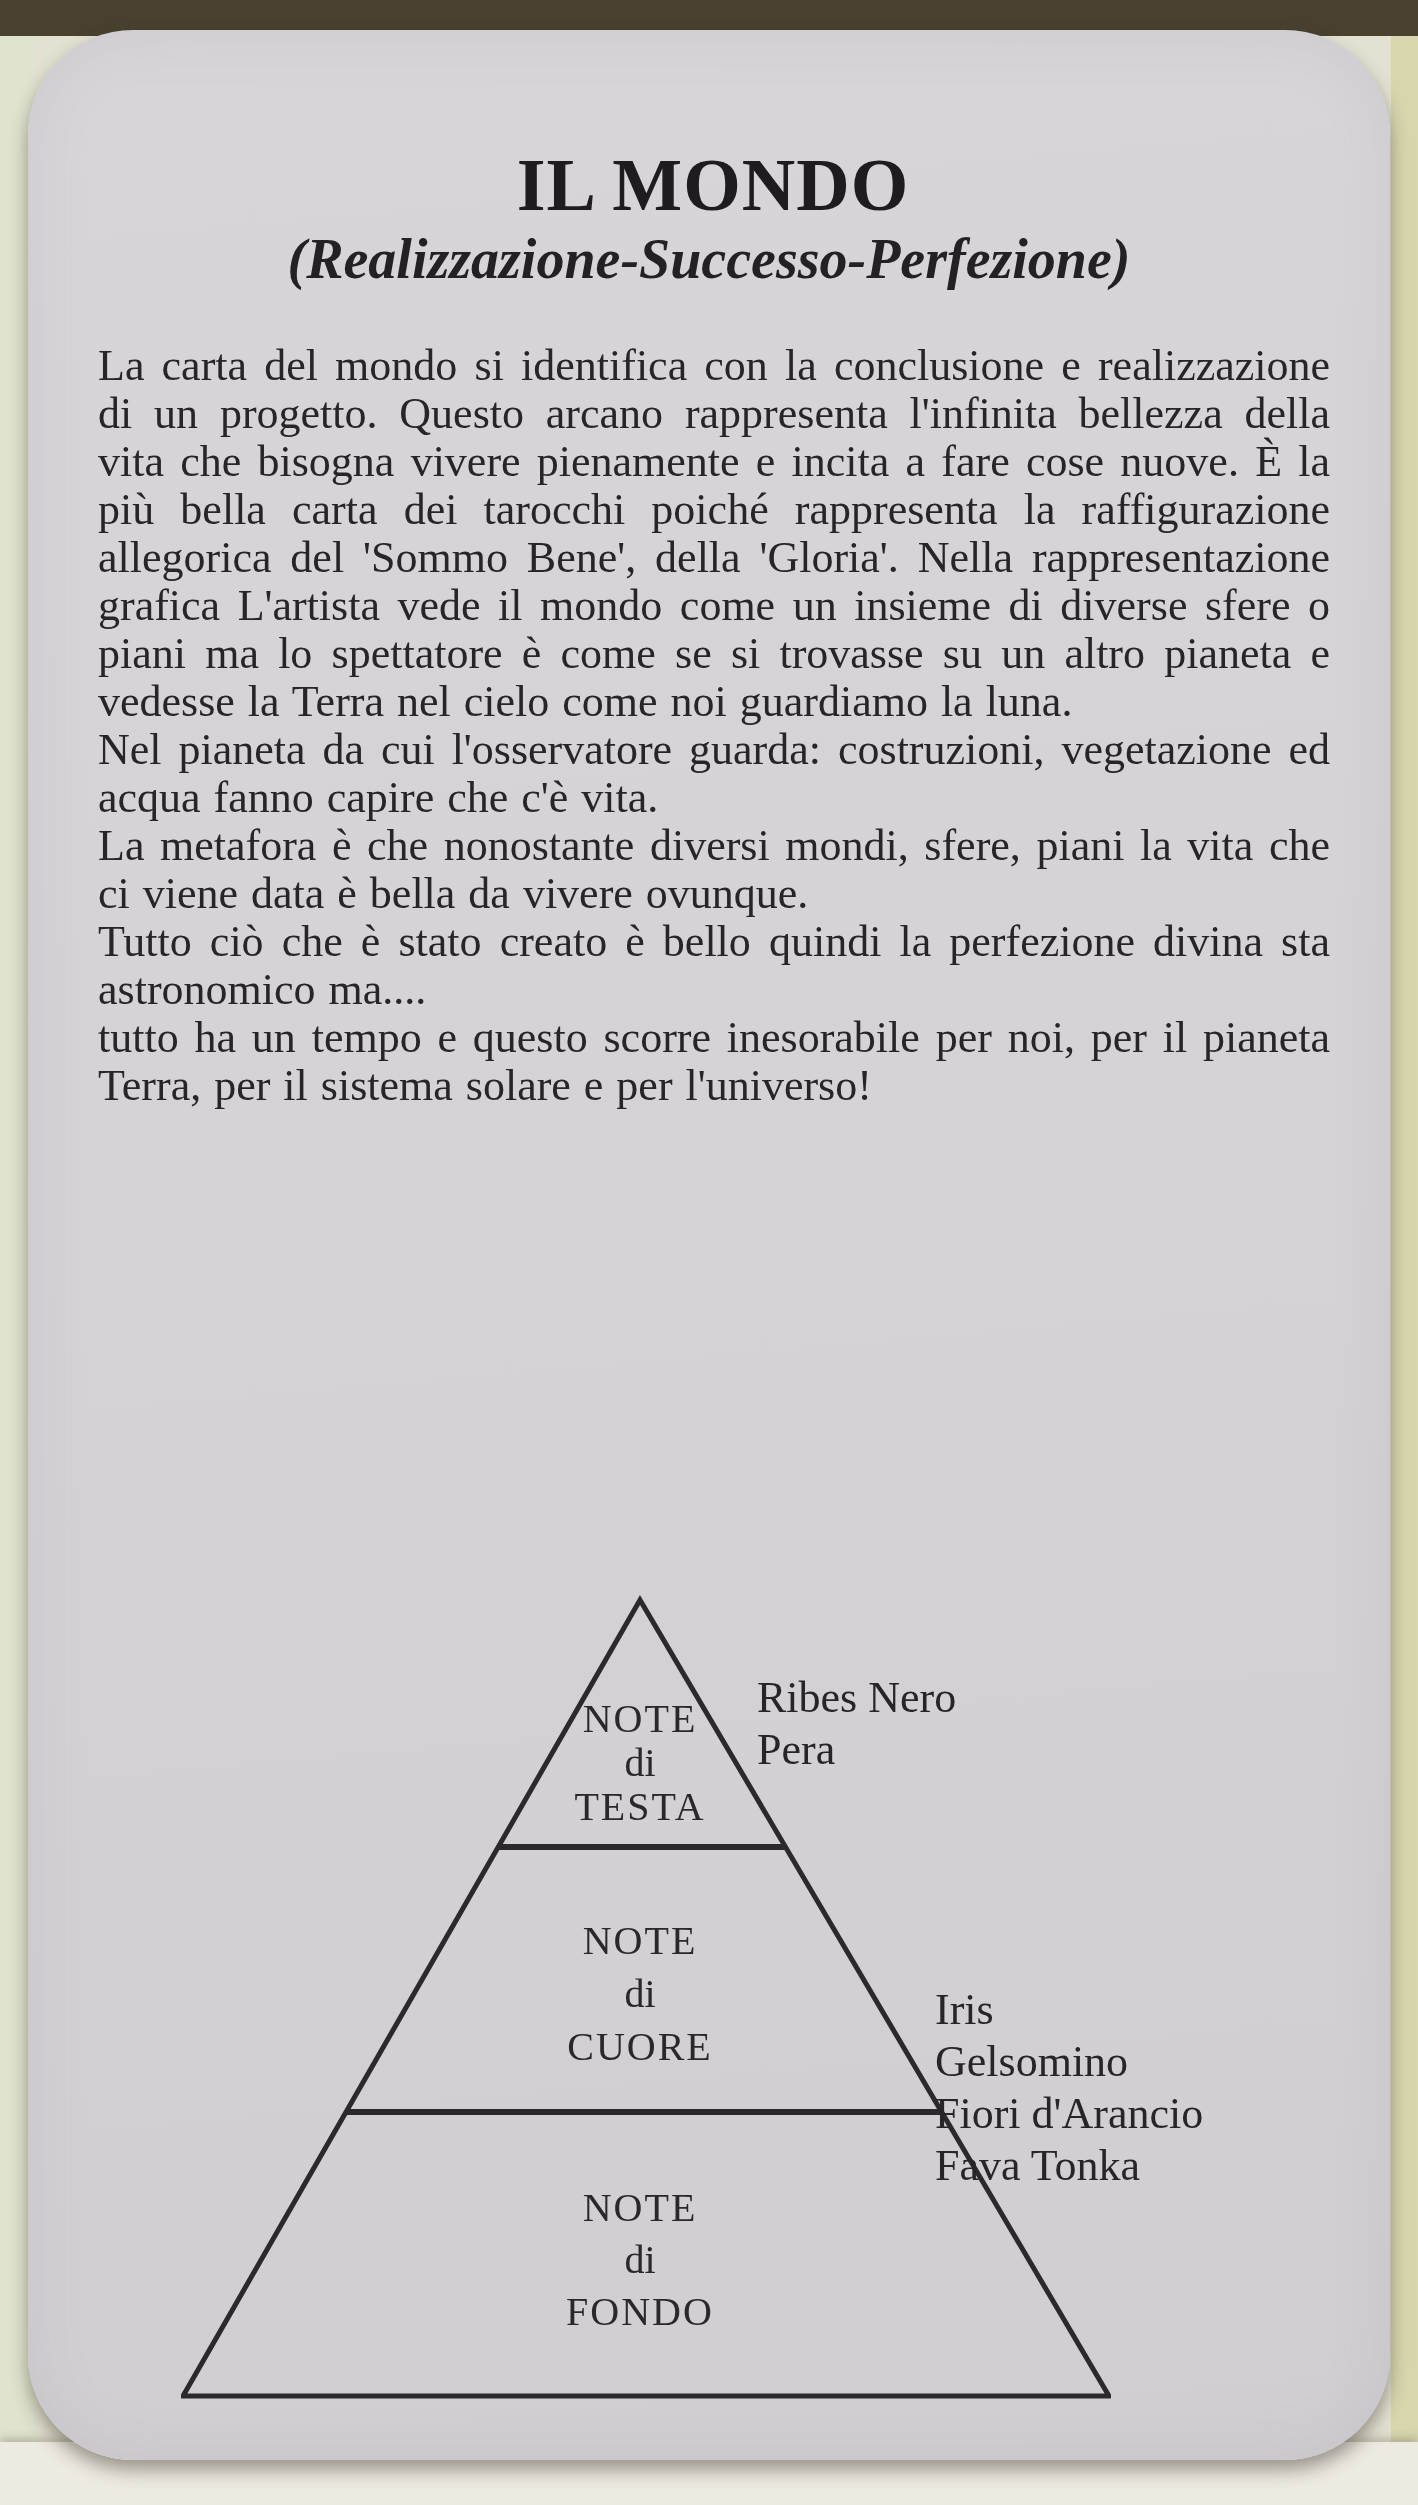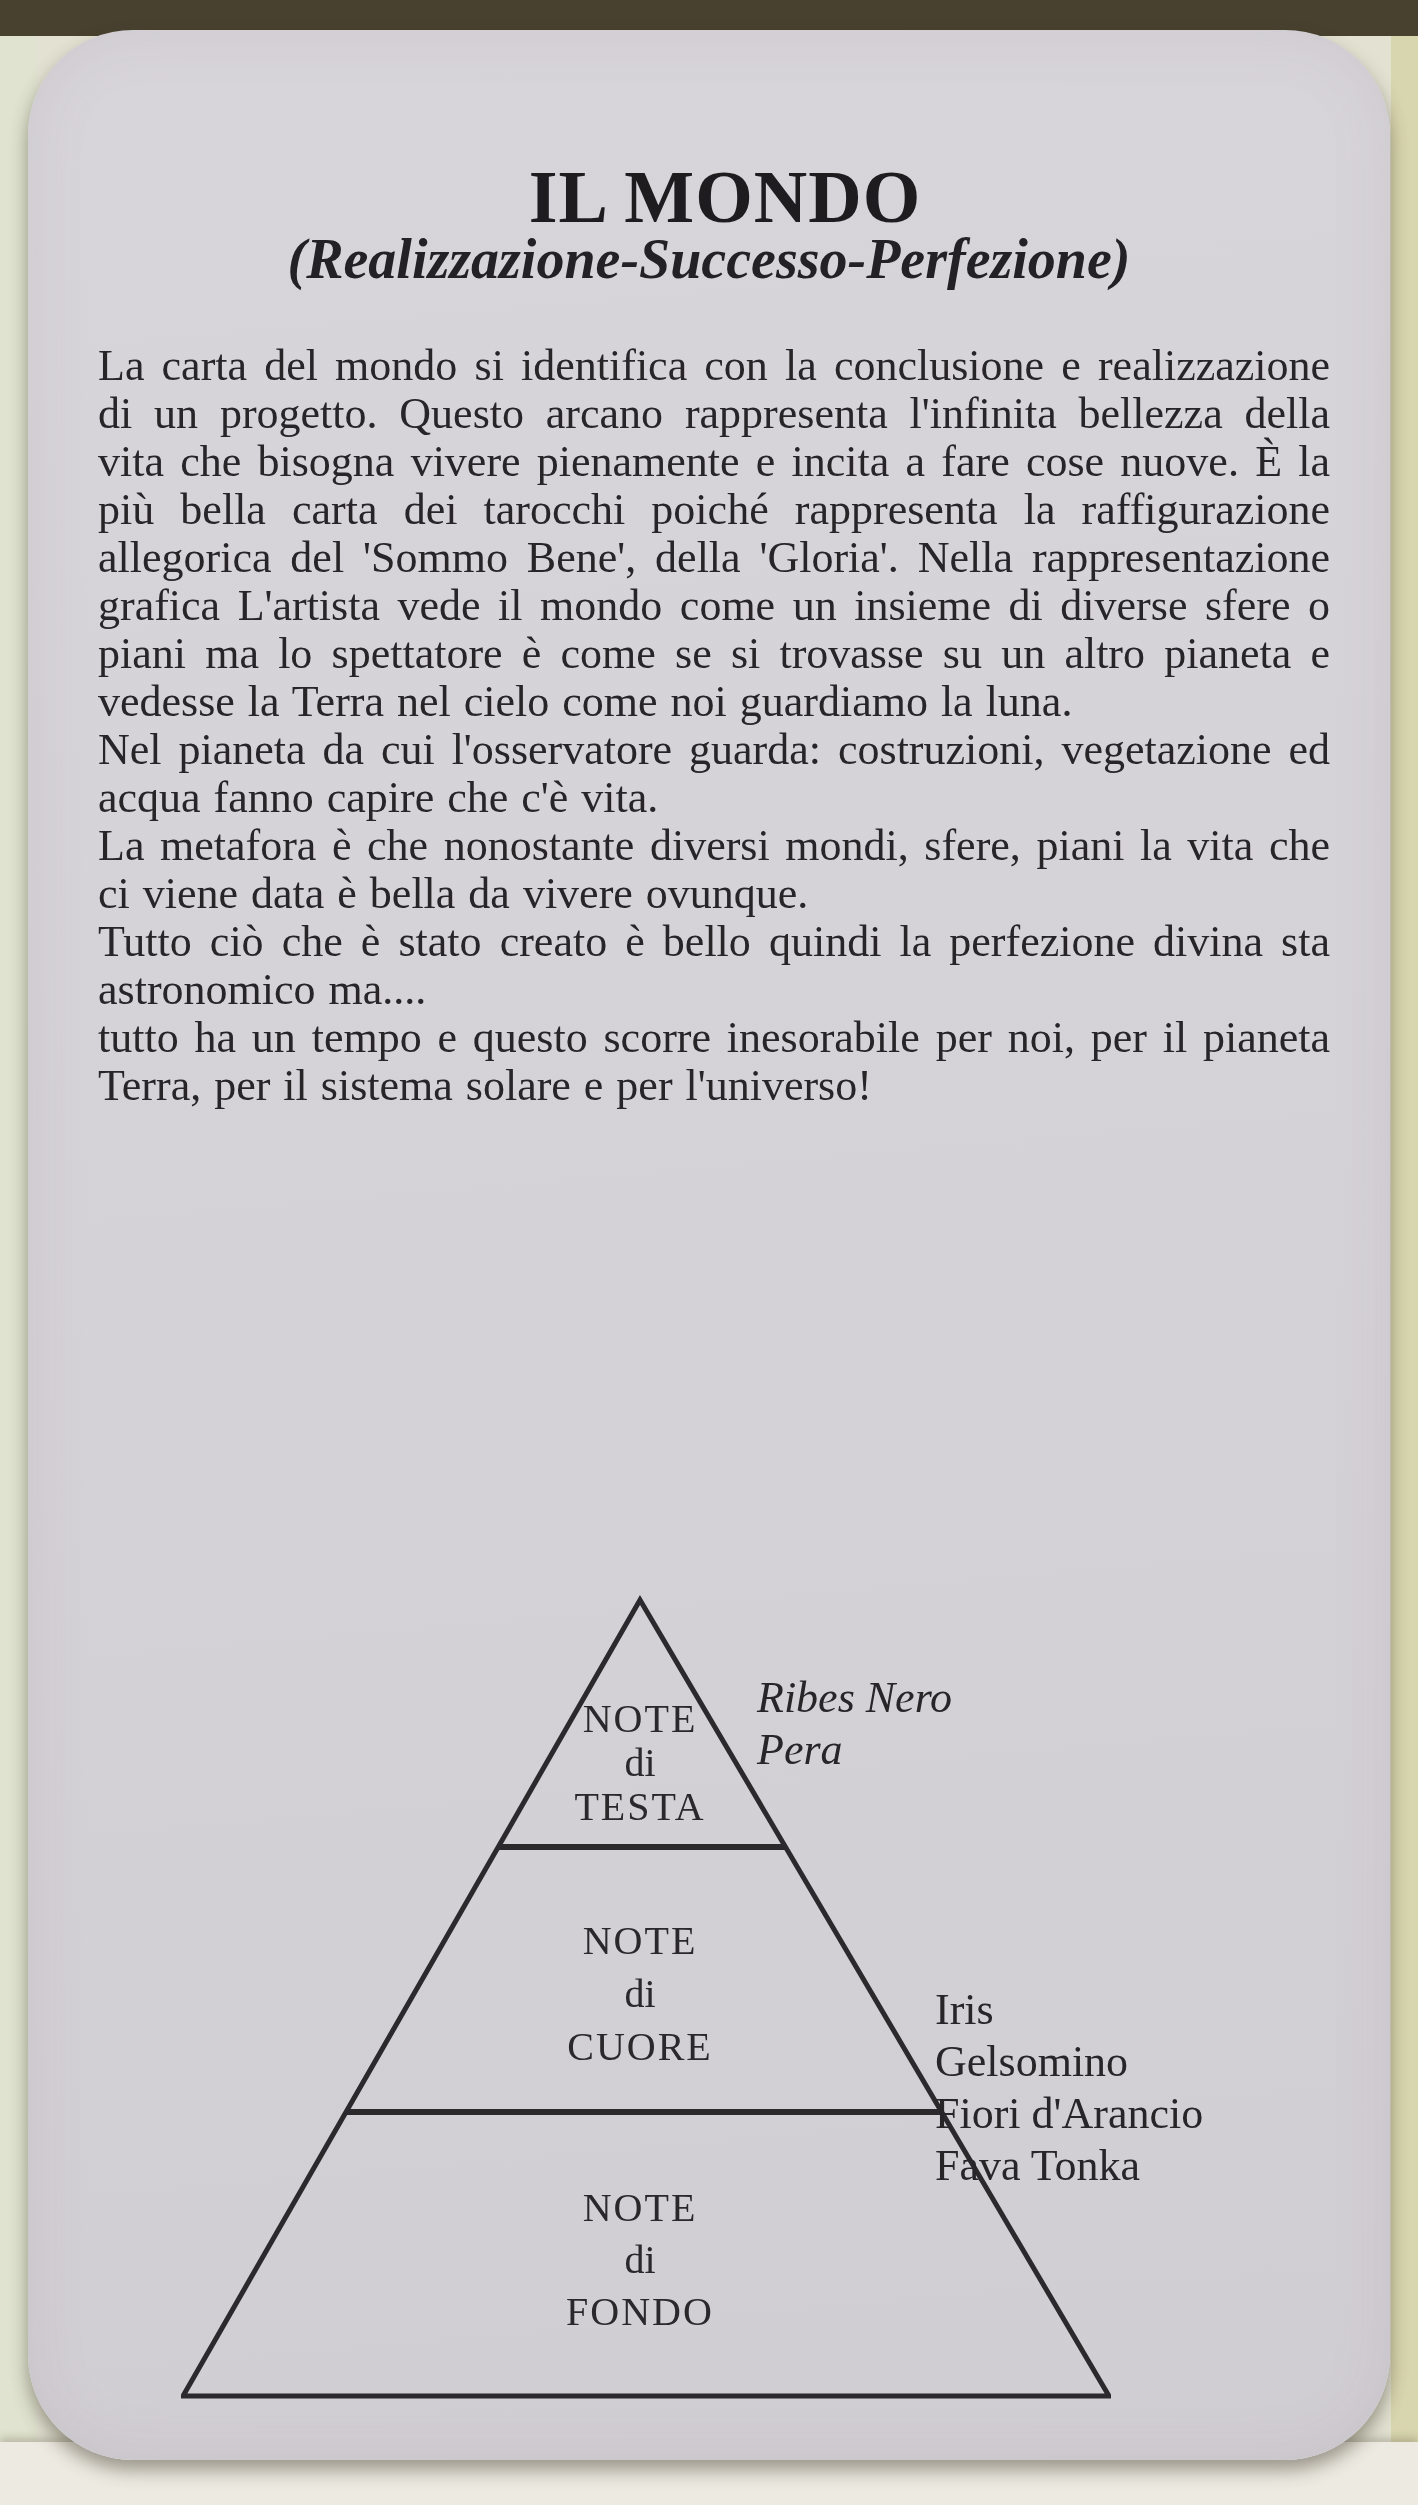--- a/index.html
+++ b/index.html
@@ -15,21 +15,21 @@
   .bg-bottom{position:absolute;left:0;top:2442px;width:1418px;height:63px;background:#edeae1;box-shadow:0 -4px 8px rgba(70,60,40,.25);}
   
   .card{
     position:absolute;left:28px;top:30px;width:1362px;height:2430px;
     border-radius:105px;
     background:linear-gradient(175deg,#d8d5da 0%,#d5d2d7 55%,#d1ced3 100%);
     box-shadow:0 10px 18px rgba(55,48,35,.45), inset 0 0 60px rgba(120,115,125,.12);
     color:#232124;
   }
   .title{
-    position:absolute;top:110px;left:0;width:100%;margin:16px;
+    position:absolute;top:110px;left:0;width:100%;margin:4px;
     text-align:center;font-size:74px;line-height:82px;font-weight:bold;
     letter-spacing:1px;color:#1e1c1f;
   }
   .subtitle{
     position:absolute;top:196px;left:0;width:100%;margin:0;
     text-align:center;font-size:56px;line-height:66px;font-weight:bold;font-style:italic;
     color:#232125;
   }
   .body-text{
     position:absolute;top:312px;left:70px;width:1232px;
@@ -44,21 +44,21 @@
     position:absolute;left:459px;transform:translateX(-50%);
     text-align:center;font-size:40px;color:#2a282b;white-space:nowrap;
   }
   .pyr-label span{display:block;}
   .lvl1{top:103px;line-height:44px;letter-spacing:2px;}
   .lvl2{top:320px;line-height:53px;letter-spacing:2px;}
   .lvl3{top:588px;line-height:52px;letter-spacing:2px;}
   .pyr-label .di{letter-spacing:0;}
   .side-notes{position:absolute;font-size:44px;color:#272528;white-space:nowrap;}
   .side-notes div{line-height:52px;}
-  .notes1{left:576px;top:78px;font-style:italic;}
+  .notes1{left:576px;top:78px;}
   .notes2{left:754px;top:390px;}
   .notes3{left:900px;top:620px;}
 </style>
 </head>
 <body>
 
 <div class="stage">
   <div class="bg-left"></div>
   <div class="bg-right"></div>
   <div class="bg-top"></div>

